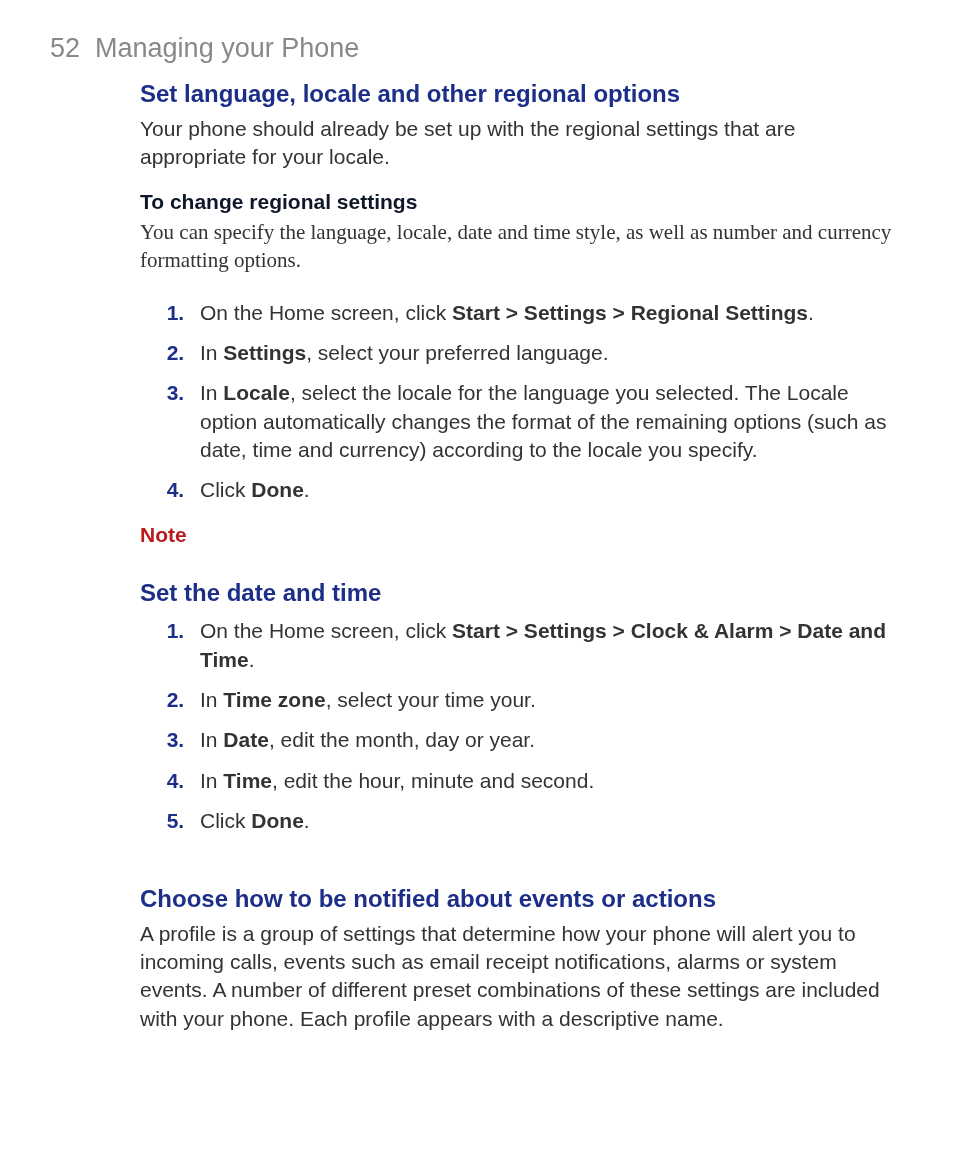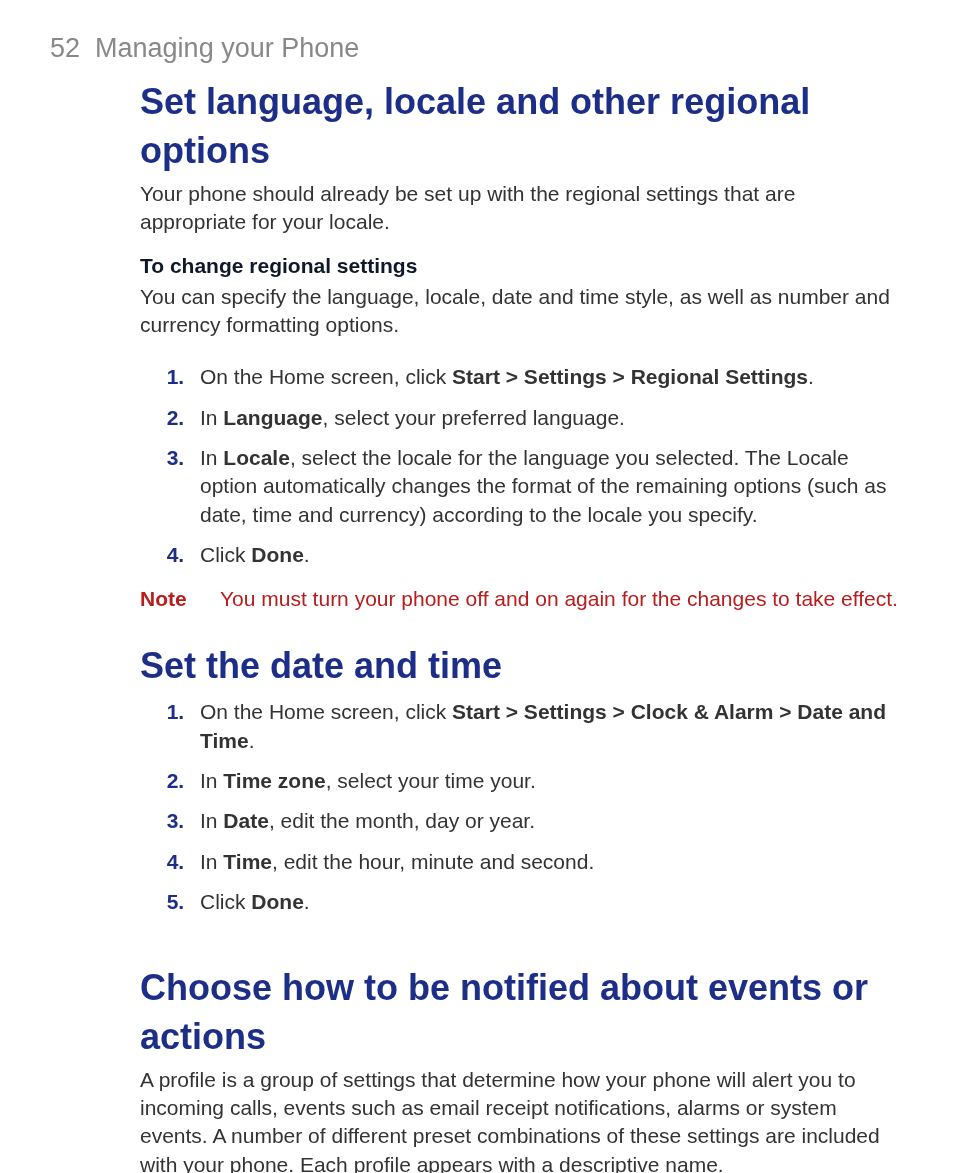--- a/index.html
+++ b/index.html
@@ -15,21 +15,21 @@
   .page-header {
     color: #888;
     font-size: 27px;
     margin-bottom: 8px;
   }
   .page-header .page-num {
     color: #888;
   }
   h2.section-heading {
     color: #1c2e87;
-    font-size: 36px;
+    font-size: 24px;
     font-weight: bold;
     margin: 12px 0 4px 0;
     padding-left: 90px;
   }
   p.body-text {
     margin: 0 0 16px 0;
     padding-left: 90px;
   }
   h3.sub-heading {
     color: #0f172a;
@@ -78,32 +78,31 @@
 <body>
 
 <div class="page-header">
   <span class="page-num">52</span>&nbsp;&nbsp;<span>Managing your Phone</span>
 </div>
 
 <h2 class="section-heading">Set language, locale and other regional options</h2>
 <p class="body-text">Your phone should already be set up with the regional settings that are appropriate for your locale.</p>
 
 <h3 class="sub-heading">To change regional settings</h3>
-<p class="body-text" style="margin-bottom:24px;">You can specify the language, locale, date and time style, as well as number and currency formatting options.</p>
+<p class="body-text" style="margin-bottom:24px;font-family:Liberation Serif, serif;">You can specify the language, locale, date and time style, as well as number and currency formatting options.</p>
 
 <ol class="steps">
   <li><span>On the Home screen, click </span><span class="bold">Start &gt; Settings &gt; Regional Settings</span><span>.</span></li>
-  <li><span>In </span><span class="bold">Language</span><span>, select your preferred language.</span></li>
+  <li><span>In </span><span class="bold">Settings</span><span>, select your preferred language.</span></li>
   <li><span>In </span><span class="bold">Locale</span><span>, select the locale for the language you selected. The Locale option automatically changes the format of the remaining options (such as date, time and currency) according to the locale you specify.</span></li>
   <li><span>Click </span><span class="bold">Done</span><span>.</span></li>
 </ol>
 
 <div class="note-row">
   <div class="note-label">Note</div>
-  <div class="note-text">You must turn your phone off and on again for the changes to take effect.</div>
 </div>
 
 <h2 class="section-heading">Set the date and time</h2>
 <ol class="steps">
   <li><span>On the Home screen, click </span><span class="bold">Start &gt; Settings &gt; Clock &amp; Alarm &gt; Date and Time</span><span>.</span></li>
   <li><span>In </span><span class="bold">Time zone</span><span>, select your time your.</span></li>
   <li><span>In </span><span class="bold">Date</span><span>, edit the month, day or year.</span></li>
   <li><span>In </span><span class="bold">Time</span><span>, edit the hour, minute and second.</span></li>
   <li><span>Click </span><span class="bold">Done</span><span>.</span></li>
 </ol>

